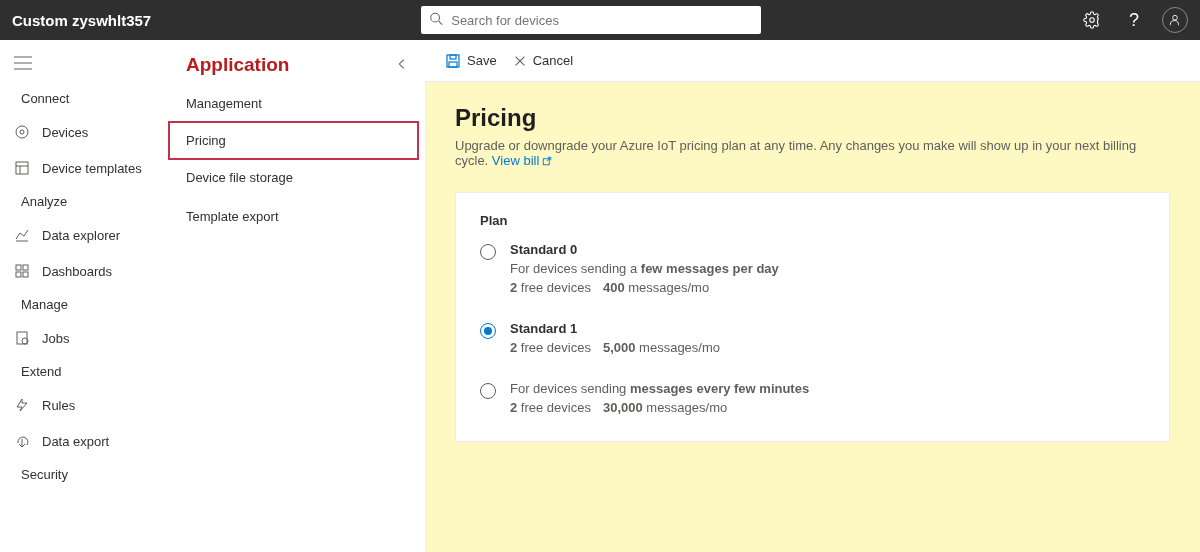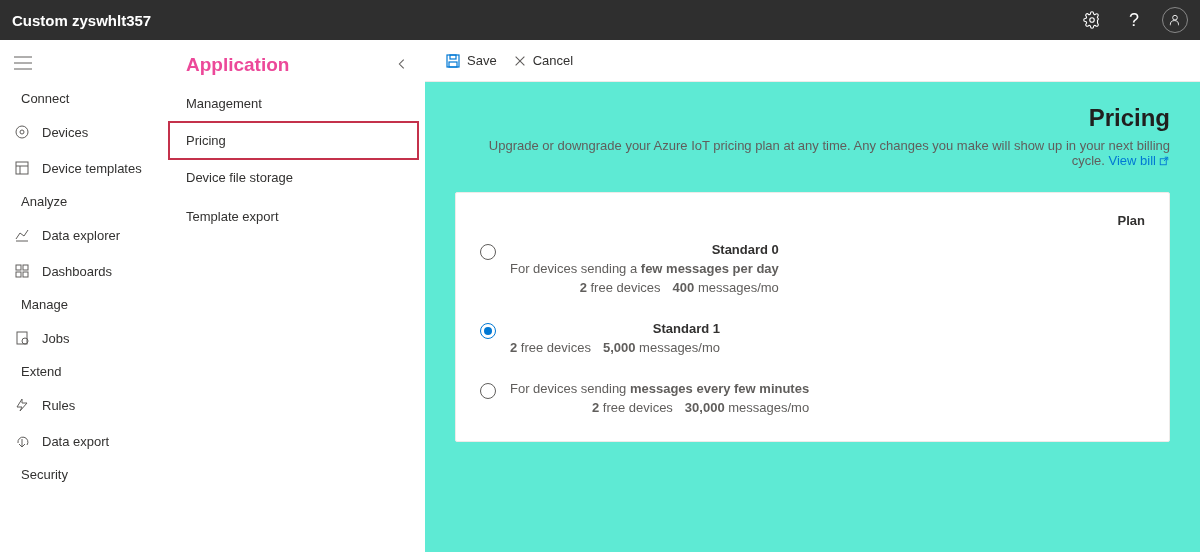--- a/index.html
+++ b/index.html
@@ -15,26 +15,26 @@
 
 .layout { display: flex; height: calc(100vh - 40px); }
 .leftnav { width: 170px; border-right: none; padding: 10px 0; }
 .leftnav .hamburger { padding: 6px 14px 10px 14px; color: #605e5c; }
 .leftnav .section-label { padding: 8px 21px; font-size: 13px; color: #323130; font-weight: 400; }
 .leftnav .nav-item { display: flex; align-items: center; gap: 12px; padding: 10px 14px 10px 14px; cursor: pointer; font-size: 13px; color: #323130; }
 .leftnav .nav-item .nav-icon { width: 16px; display: flex; align-items: center; justify-content: center; color: #605e5c; }
 
 .subnav { width: 255px; padding: 14px 0 0 0; position: relative; }
 .subnav .sub-header { display: flex; align-items: center; justify-content: space-between; padding: 0 16px 8px 16px; }
-.subnav .sub-title { font-size: 19px; font-weight: 600; color: #ec4899; }
+.subnav .sub-title { font-size: 19px; font-weight: 600; color: #b91c1c; }
 .subnav .collapse-btn { color: #605e5c; cursor: pointer; }
 .subnav .sub-item { padding: 12px 16px; cursor: pointer; font-size: 13px; color: #323130; }
 .subnav .sub-item.active { border: 2px solid #c4314b; background: #fff; margin: -2px 6px -2px -2px; padding-top: 10px; padding-bottom: 10px; }
 
-.content { flex: 1; background: #5eead4; display: flex; flex-direction: column; text-align: right; }
+.content { flex: 1; background: #fef9c3; display: flex; flex-direction: column; }
 .toolbar { height: 42px; display: flex; align-items: center; gap: 16px; padding: 0 20px; background: #fff; border-bottom: 1px solid #edebe9; }
 .toolbar .tb-btn { display: flex; align-items: center; gap: 6px; font-size: 13px; color: #323130; cursor: pointer; }
 .toolbar .tb-btn svg { color: #0078d4; }
 .toolbar .tb-btn.cancel svg { color: #605e5c; }
 
 .body-area { padding: 22px 30px; overflow: auto; }
 .page-title { font-size: 24px; font-weight: 600; color: #201f1e; margin-bottom: 6px; }
 .page-subtitle { font-size: 13px; color: #605e5c; margin-bottom: 22px; }
 .page-subtitle a { color: #0078d4; text-decoration: none; }
 .ext-icon { display: inline-block; vertical-align: -2px; margin-left: 2px; }
@@ -52,20 +52,29 @@
 .plan-body .plan-desc b { font-weight: 600; }
 .plan-body .plan-meta { font-size: 13px; color: #605e5c; }
 .plan-body .plan-meta b { font-weight: 600; }
 .plan-body .plan-meta .gap { display: inline-block; width: 12px; }
 </style>
 </head>
 <body>
 
 <div class="topbar">
   <div class="app-title">Custom zyswhlt357</div>
+  <div class="search-wrap">
+    <span class="search-icon">
+      <svg width="14" height="14" viewBox="0 0 16 16" fill="none" stroke="currentColor" stroke-width="1.2">
+          <circle cx="7" cy="7" r="5"></circle>
+          <line x1="11" y1="11" x2="15" y2="15"></line>
+        </svg>
+    </span>
+    <input type="text" placeholder="Search for devices" style="">
+  </div>
   <div class="right-icons">
     <div class="icon-btn">
       <svg width="18" height="18" viewBox="0 0 24 24" fill="none" stroke="currentColor" stroke-width="1.5">
           <circle cx="12" cy="12" r="3"></circle>
           <path d="M19.4 15a1.65 1.65 0 0 0 .33 1.82l.06.06a2 2 0 1 1-2.83 2.83l-.06-.06a1.65 1.65 0 0 0-1.82-.33 1.65 1.65 0 0 0-1 1.51V21a2 2 0 1 1-4 0v-.09A1.65 1.65 0 0 0 9 19.4a1.65 1.65 0 0 0-1.82.33l-.06.06a2 2 0 1 1-2.83-2.83l.06-.06a1.65 1.65 0 0 0 .33-1.82 1.65 1.65 0 0 0-1.51-1H3a2 2 0 1 1 0-4h.09A1.65 1.65 0 0 0 4.6 9a1.65 1.65 0 0 0-.33-1.82l-.06-.06a2 2 0 1 1 2.83-2.83l.06.06a1.65 1.65 0 0 0 1.82.33H9a1.65 1.65 0 0 0 1-1.51V3a2 2 0 1 1 4 0v.09a1.65 1.65 0 0 0 1 1.51 1.65 1.65 0 0 0 1.82-.33l.06-.06a2 2 0 1 1 2.83 2.83l-.06.06a1.65 1.65 0 0 0-.33 1.82V9c.66.26 1.09.9 1.09 1.61s-.43 1.35-1.09 1.61z"></path>
         </svg>
     </div>
     <div class="icon-btn">
       <span style="font-size:18px;">?</span>
     </div>

